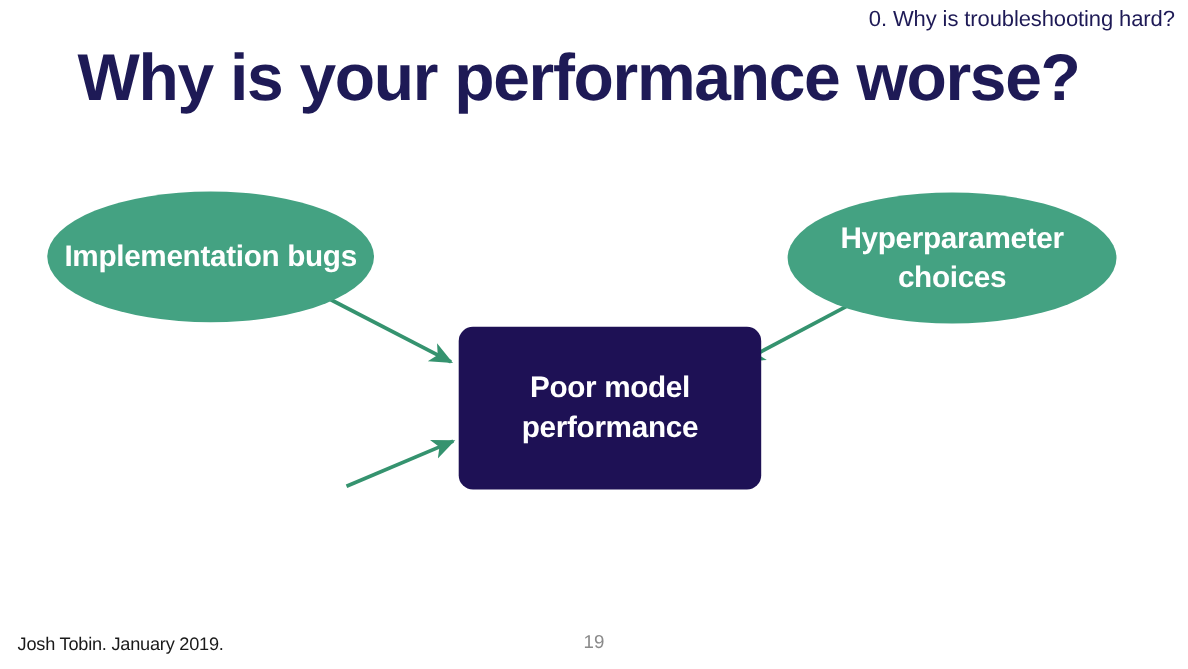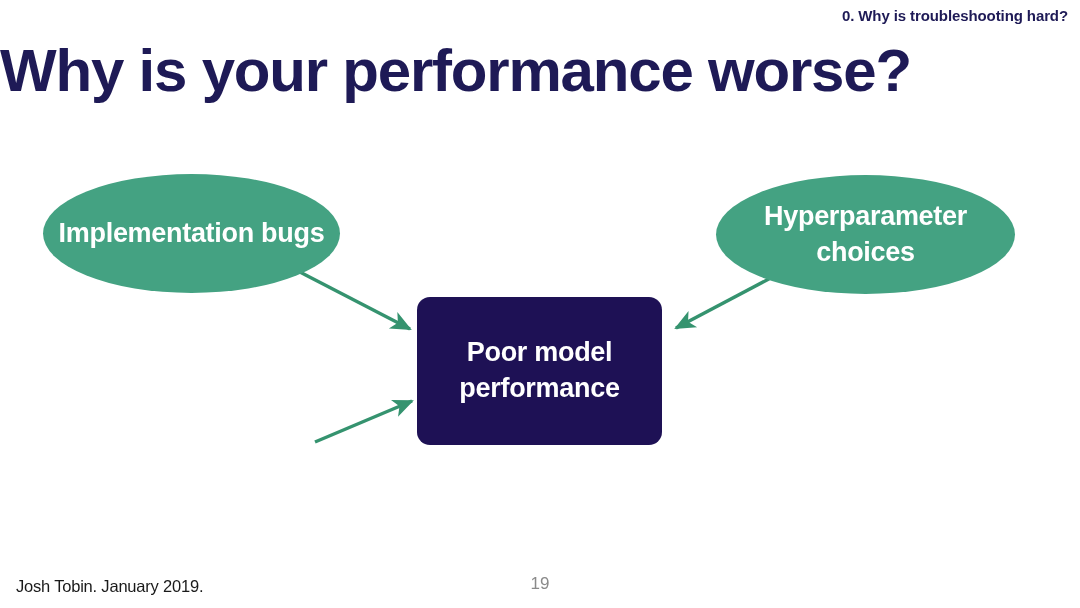--- a/index.html
+++ b/index.html
@@ -14,33 +14,34 @@
     background: #ffffff;
     overflow: hidden;
     font-family: "Liberation Sans", sans-serif;
   }
 
   
   .kicker {
     position: absolute;
     top: 7px;
     right: 12px;
-    font-size: 15px;
-    font-weight: bold;
+    font-size: 20px;
+    font-weight: normal;
     color: #1e1a56;
     letter-spacing: -0.1px;
     white-space: nowrap;
   }
 
   
   .title {
     position: absolute;
     top: 36px;
     left: 0;
     width: 1052px;
+    text-align: center;
     font-size: 60px;
     font-weight: bold;
     color: #1e1a56;
     letter-spacing: -1.2px;
     white-space: nowrap;
   }
 
   
   .diagram {
     position: absolute;
@@ -74,21 +75,21 @@
     letter-spacing: -0.3px;
   }
   #node-impl-bugs  { left: 43px;  top: 147px; width: 297px; height: 119px; }
   #node-hyperparam { left: 716px; top: 148px; width: 299px; height: 119px; }
   #node-data-fit   { left: 40px;  top: 391px; width: 300px; height: 117px; }
 
   .node-box {
     position: absolute;
     left: 417px;
     top: 270px;
-    width: 245px;
+    width: 275px;
     height: 148px;
     background: #1e1155;
     border-radius: 13px;
     display: flex;
     align-items: center;
     justify-content: center;
     text-align: center;
     color: #ffffff;
     font-size: 27px;
     font-weight: bold;

